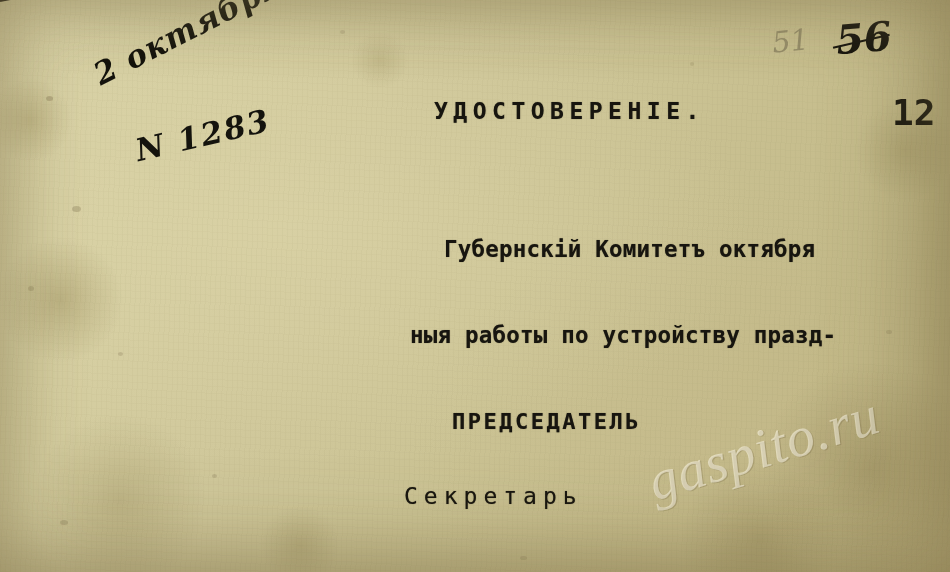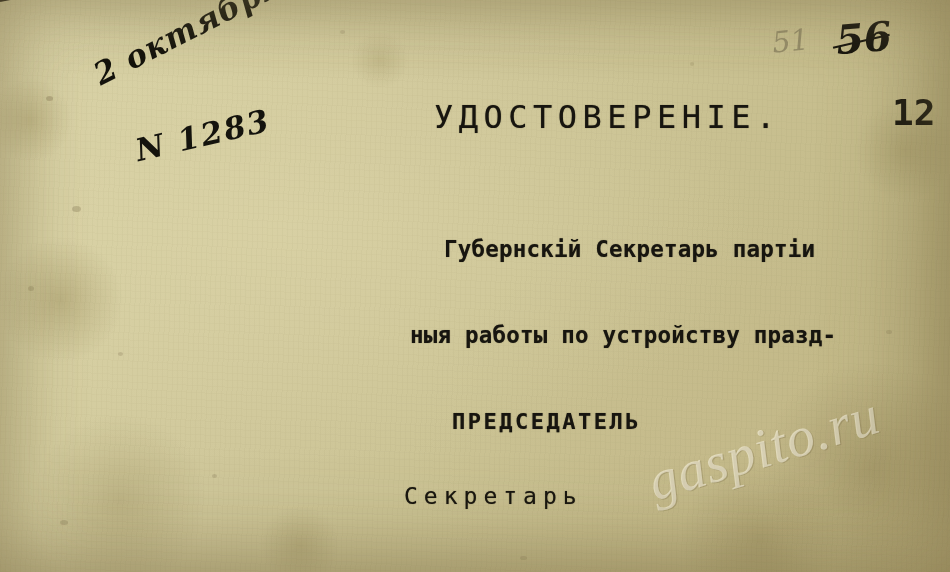--- a/index.html
+++ b/index.html
@@ -54,23 +54,23 @@
   .typed {
     position: absolute;
     color: #17150f;
     font-family: "DejaVu Sans Mono", monospace;
     white-space: pre;
     text-shadow: 0 0 1px rgba(30,26,14,0.55);
   }
   #title {
     left: 434px;
     top: 98px;
-    font-size: 32px;
+    font-size: 23px;
     letter-spacing: 5.5px;
-    font-weight: 400;
+    font-weight: 700;
     text-align: right;
   }
   #body-block {
     left: 410px;
     top: 178px;
     font-size: 22.5px;
     line-height: 28.5px;
     letter-spacing: 0.2px;
     font-weight: 700;
   }
@@ -216,21 +216,21 @@
   <div id="mark-pencil">51</div>
   <div id="mark-folio">
     <span>56</span>
     <span class="strike"></span>
   </div>
   <div id="mark-12">12</div>
 
   <div class="typed" id="title">УДОСТОВЕРЕНIЕ.</div>
 
   <div class="typed" id="body-block">
-    <span class="ln indent">Губернскiй Секретарь партiи</span>
+    <span class="ln indent">Губернскiй Комитетъ октября</span>
     <span class="ln">ныя работы по устройству празд-</span>
     
     
     
     
   </div>
 
   <div class="typed" id="sign-chair">ПРЕДСЕДАТЕЛЬ</div>
 
   <div class="typed" id="sign-secretary">Секретарь</div>

